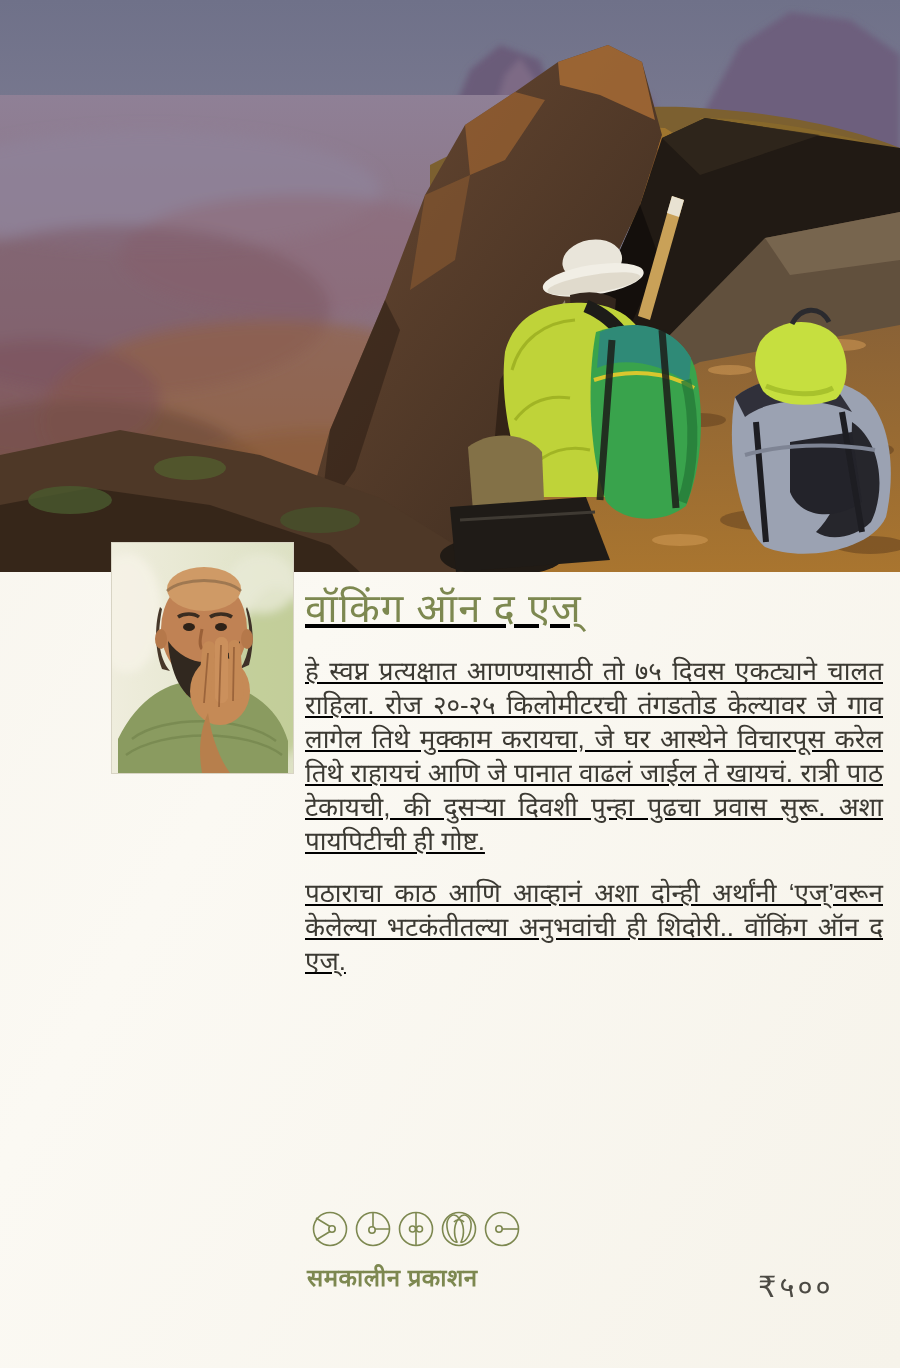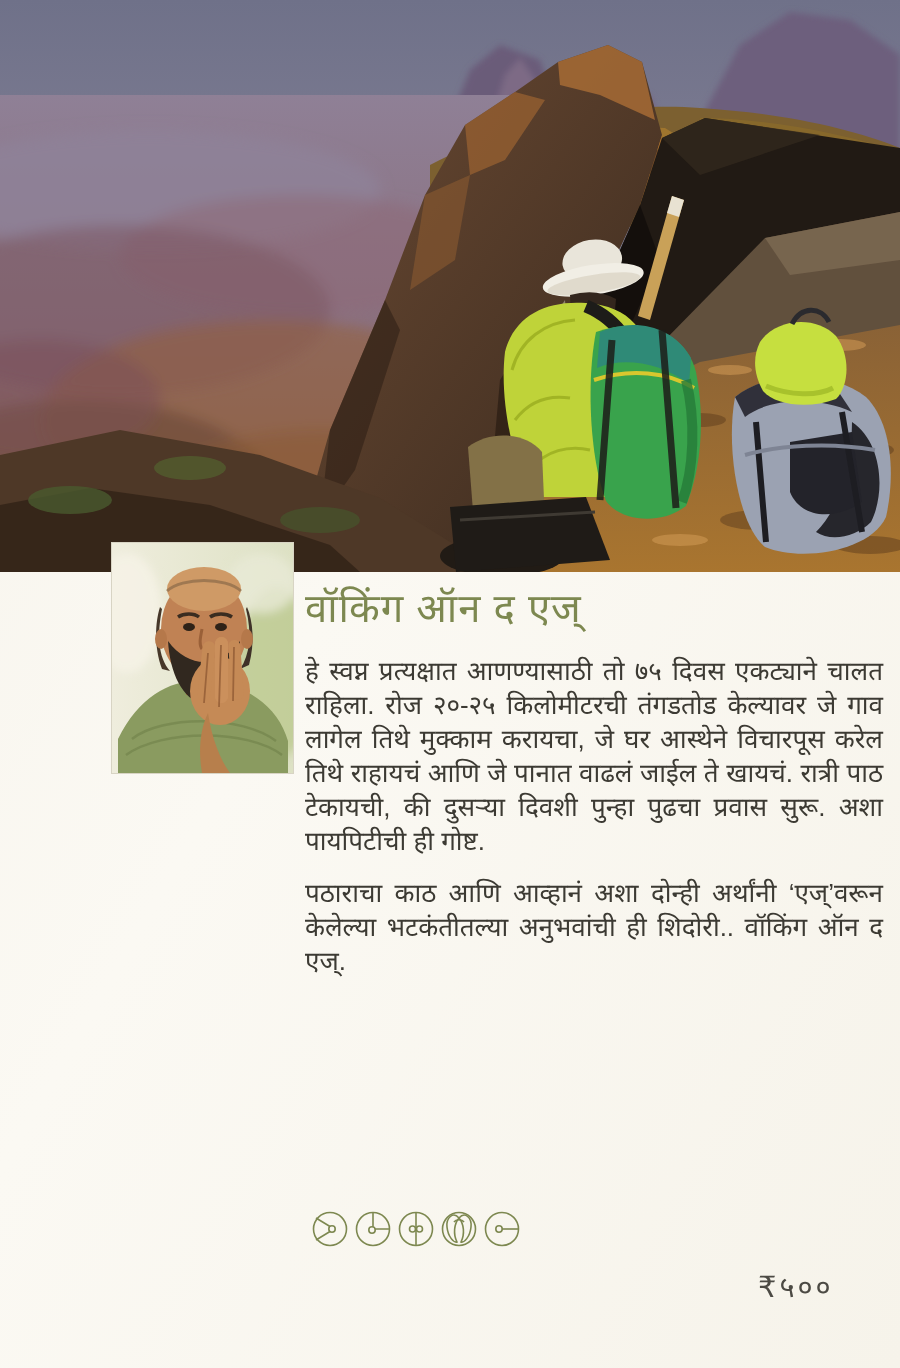--- a/index.html
+++ b/index.html
@@ -7,21 +7,21 @@
     position:relative;width:900px;height:1368px;margin:0 auto;
     background:linear-gradient(120deg,#f7f4ec 0%,#fbf9f3 40%,#f6f3ea 100%);
     overflow:hidden;
     font-family:"Liberation Sans","DejaVu Sans",sans-serif;
   }
   .cover-photo{position:absolute;left:0;top:0;width:900px;height:572px;display:block;}
   .author-photo{
     position:absolute;left:112px;top:543px;width:181px;height:230px;display:block;
     outline:1px solid #d8d4c4;
   }
-  .content{position:absolute;left:305px;top:584px;width:578px;}
+  .content{position:absolute;left:305px;top:584px;width:578px;text-decoration:underline;}
   .title{
     margin:0 0 22px 0;font-size:40px;line-height:48px;font-weight:500;
     color:#7d8850;letter-spacing:1px;
   }
   .para{
     margin:0 0 18px 0;font-size:26px;line-height:34px;color:#3c3a33;
     text-align:justify;
   }
   .footer-left{position:absolute;left:307px;top:1206px;}
   .logo{display:block;}
@@ -250,17 +250,18 @@
         <path d="M152,12 C146,5 139,12 140,21 C141,31 147,37 150,36 C146,28 147,18 152,12 Z"></path>
         <path d="M152,12 C158,5 165,12 164,21 C163,31 157,37 154,36 C158,28 157,18 152,12 Z"></path>
         <path d="M147,16 C149,13 155,13 157,16"></path>
       </g>
       <g>
         <circle cx="195" cy="23" r="16.5"></circle>
         <circle cx="192" cy="23" r="3.2"></circle>
         <path d="M195,23 L211.5,23"></path>
       </g>
     </svg>
+    <div class="publisher">समकालीन प्रकाशन</div>
   </div>
 
   <div class="price">₹५००</div>
 
 </div>
 
 </body></html>

